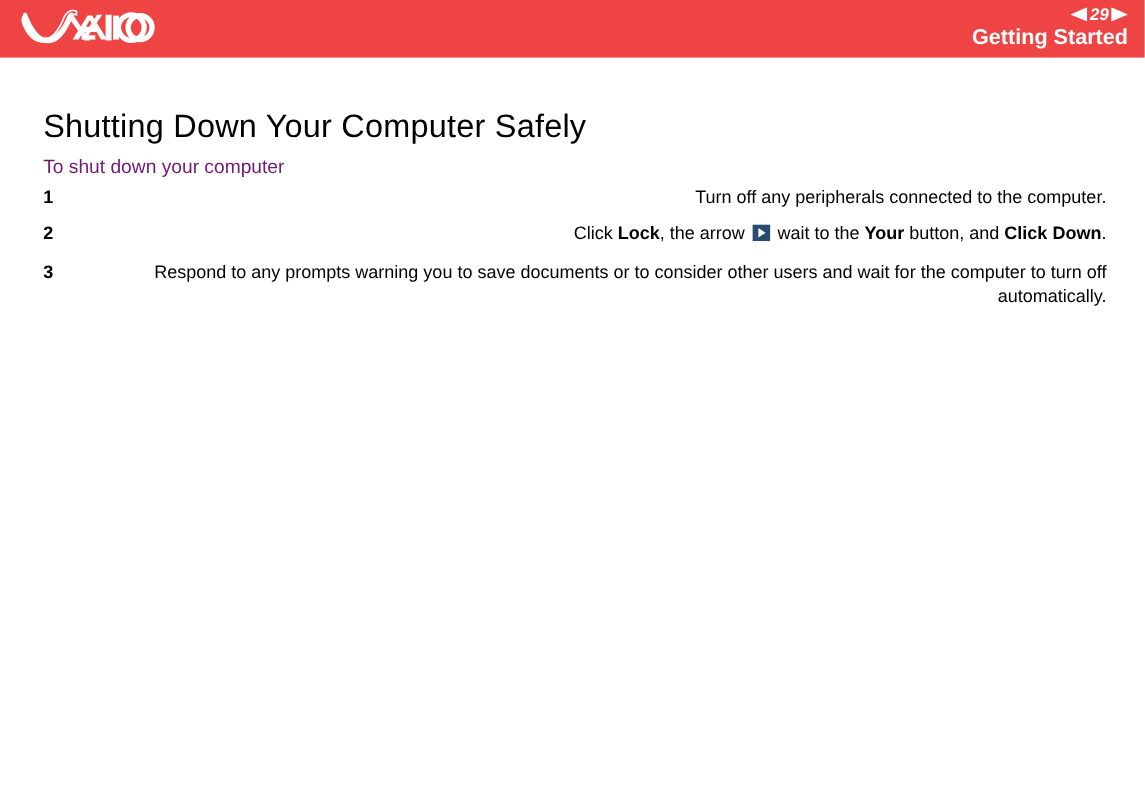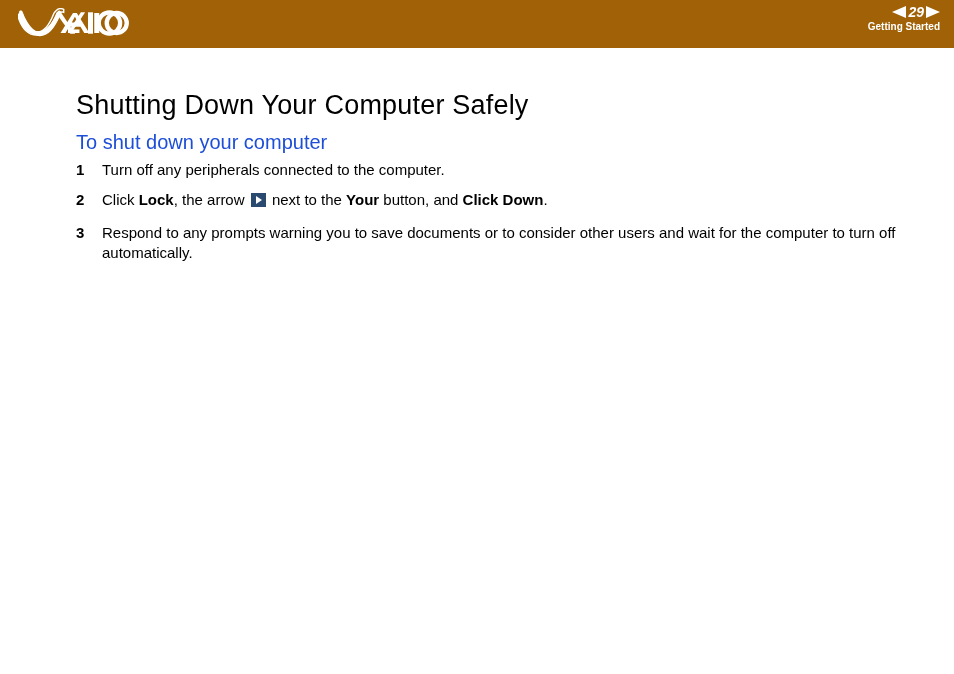--- a/index.html
+++ b/index.html
@@ -6,21 +6,21 @@
     margin: 0;
     padding: 0;
     width: 954px;
     height: 674px;
     background: #fff;
     font-family: Arial, Helvetica, sans-serif;
     color: #000;
     overflow: hidden;
   }
   .header {
-    background: #a16207;
+    background: #ef4444;
     height: 48px;
     position: relative;
     color: #fff;
   }
   .vaio-logo {
     position: absolute;
     left: 18px;
     top: 8px;
     height: 30px;
   }
@@ -40,48 +40,48 @@
     font-style: italic;
     font-size: 14px;
   }
   .nav-arrow {
     width: 14px;
     height: 12px;
     display: inline-block;
   }
   .section-name {
     font-weight: bold;
-    font-size: 10px;
+    font-size: 18px;
     margin-top: 1px;
   }
   .content {
     padding: 42px 32px 0 36px;
-    margin-left: 40px;
   }
   h1.title {
     font-size: 27px;
     font-weight: normal;
     margin: 0 0 10px 0;
     letter-spacing: 0.2px;
   }
   .intro {
     font-size: 15px;
     margin: 0 0 18px 0;
   }
   .subhead {
-    font-size: 20px;
-    color: #1d4ed8;
+    font-size: 16px;
+    color: #701a75;
     font-weight: normal;
     margin: 0 0 6px 0;
   }
   ol.steps {
     list-style: none;
     padding: 0;
     margin: 0;
     counter-reset: step;
+    text-align: right;
   }
   ol.steps > li {
     counter-increment: step;
     position: relative;
     padding-left: 26px;
     font-size: 15px;
     line-height: 1.35;
     margin-bottom: 10px;
   }
   ol.steps > li::before {
@@ -146,19 +146,19 @@
   <h2 class="subhead">To shut down your computer</h2>
 
   <ol class="steps">
     <li>
       <span>Turn off any peripherals connected to the computer.</span>
     </li>
     <li>
       <span>Click </span><span class="bold">Lock</span><span>, the arrow </span><span class="arrow-icon"><svg width="15" height="14" viewBox="0 0 15 14">
             <rect x="0" y="0" width="15" height="14" fill="#2b4a6f"></rect>
             <polygon points="5,3 11,7 5,11" fill="#fff"></polygon>
-          </svg></span><span> next to the </span><span class="bold">Your</span><span> button, and </span><span class="bold">Click Down</span><span>.</span>
+          </svg></span><span> wait to the </span><span class="bold">Your</span><span> button, and </span><span class="bold">Click Down</span><span>.</span>
     </li>
     <li>
       <span>Respond to any prompts warning you to save documents or to consider other users and wait for the computer to turn off automatically.</span><br>
     </li>
   </ol>
 </div>
 
 </body></html>

